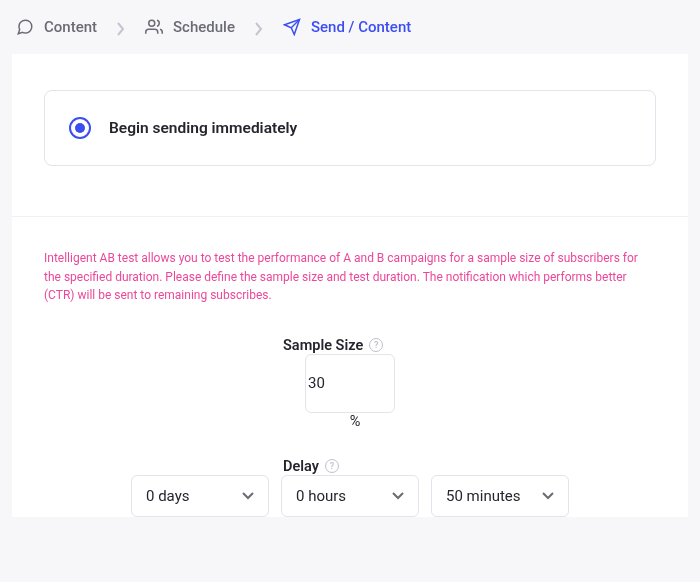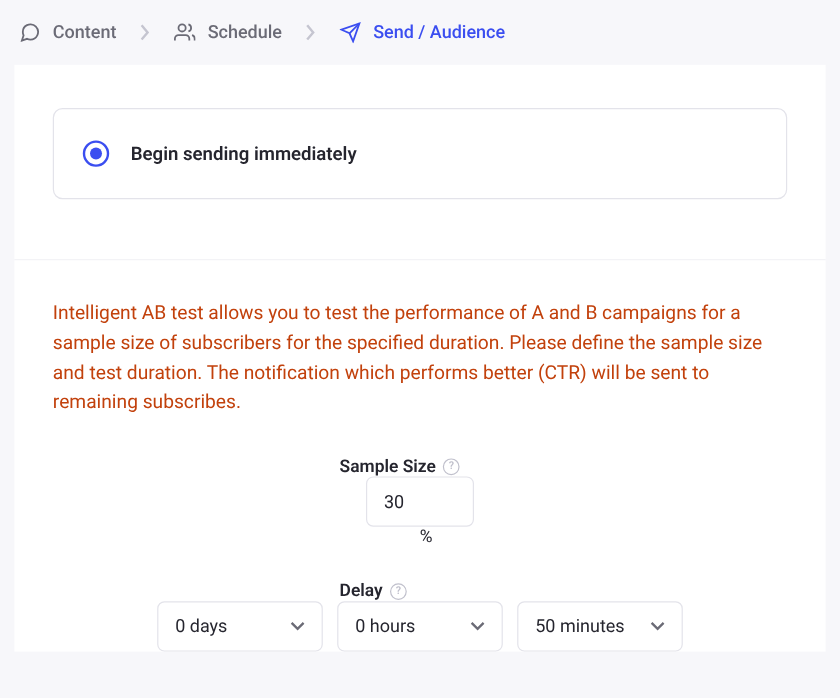--- a/index.html
+++ b/index.html
@@ -5,21 +5,21 @@
     * { margin: 0; padding: 0; box-sizing: border-box; }
     body {
       font-family: -apple-system, BlinkMacSystemFont, 'Segoe UI', Roboto, sans-serif;
       background: #f7f7fa;
       width: 700px;
       height: 582px;
       overflow: hidden;
     }
     .breadcrumb {
       display: flex;
-      align-items: center;
+      align-items: flex-end;
       gap: 20px;
       padding: 18px 16px;
     }
     .breadcrumb-item {
       display: flex;
       align-items: center;
       gap: 10px;
       color: #6b6b76;
       font-size: 15px;
       font-weight: 500;
@@ -104,22 +104,22 @@
     .toggle-knob {
       width: 14px;
       height: 14px;
       background: #fff;
       border-radius: 50%;
       position: absolute;
       right: 2.5px;
       top: 2.5px;
     }
     .section-desc {
-      font-size: 16px;
-      color: #c2410c;
+      font-size: 12px;
+      color: #ec4899;
       line-height: 1.55;
       margin-bottom: 32px;
     }
     .form-row {
       display: flex;
       align-items: center;
       margin-bottom: 28px;
       flex-direction: column;
     }
     .form-label {
@@ -137,24 +137,24 @@
       border: 1.2px solid #c0c0cc;
       border-radius: 50%;
       display: inline-flex;
       align-items: center;
       justify-content: center;
       font-size: 9px;
       color: #c0c0cc;
     }
     .text-input {
       width: 90px;
-      height: 42px;
+      height: 59px;
       border: 1px solid #e3e3ea;
       border-radius: 6px;
-      padding: 0 14px;
+      padding: 0 2px;
       font-size: 15px;
       color: #25252e;
       font-family: inherit;
     }
     .unit {
       margin-left: 10px;
       font-size: 14.5px;
       color: #25252e;
     }
     .select-group {
@@ -214,21 +214,21 @@
       <path d="M1 1l5 6-5 6"></path>
     </svg>
 
   <div class="breadcrumb-item active">
     <span class="breadcrumb-icon">
       <svg width="18" height="18" viewBox="0 0 24 24" fill="none" stroke="#3b4ef0" stroke-width="2">
         <line x1="22" y1="2" x2="11" y2="13"></line>
           <polygon points="22 2 15 22 11 13 2 9 22 2"></polygon>
       </svg>
     </span>
-    <span>Send / Audience</span>
+    <span>Send / Content</span>
   </div>
 </div>
 
 <div class="panel first">
   <div class="radio-card selected">
     <div class="radio-outer">
       <div class="radio-dot"></div>
     </div>
     <div class="radio-label">Begin sending immediately</div>
   </div>

